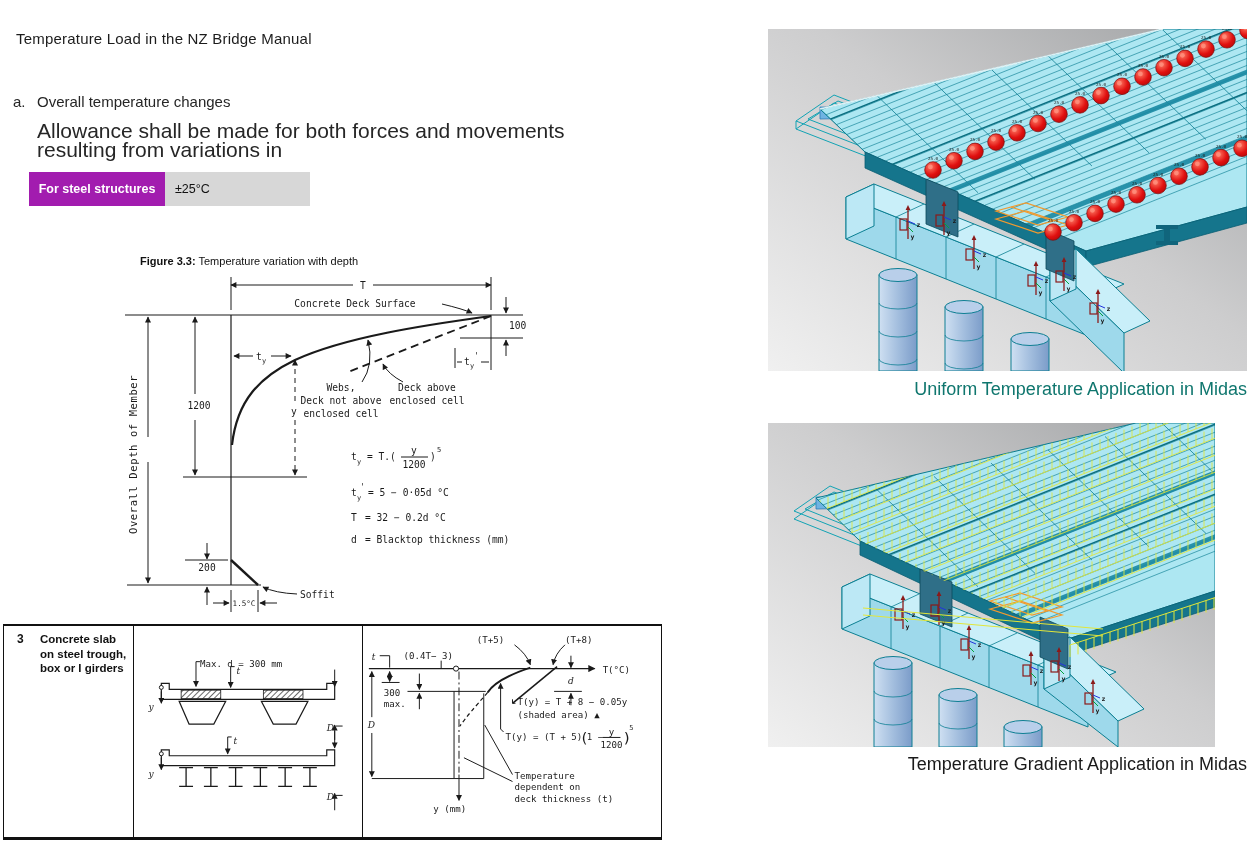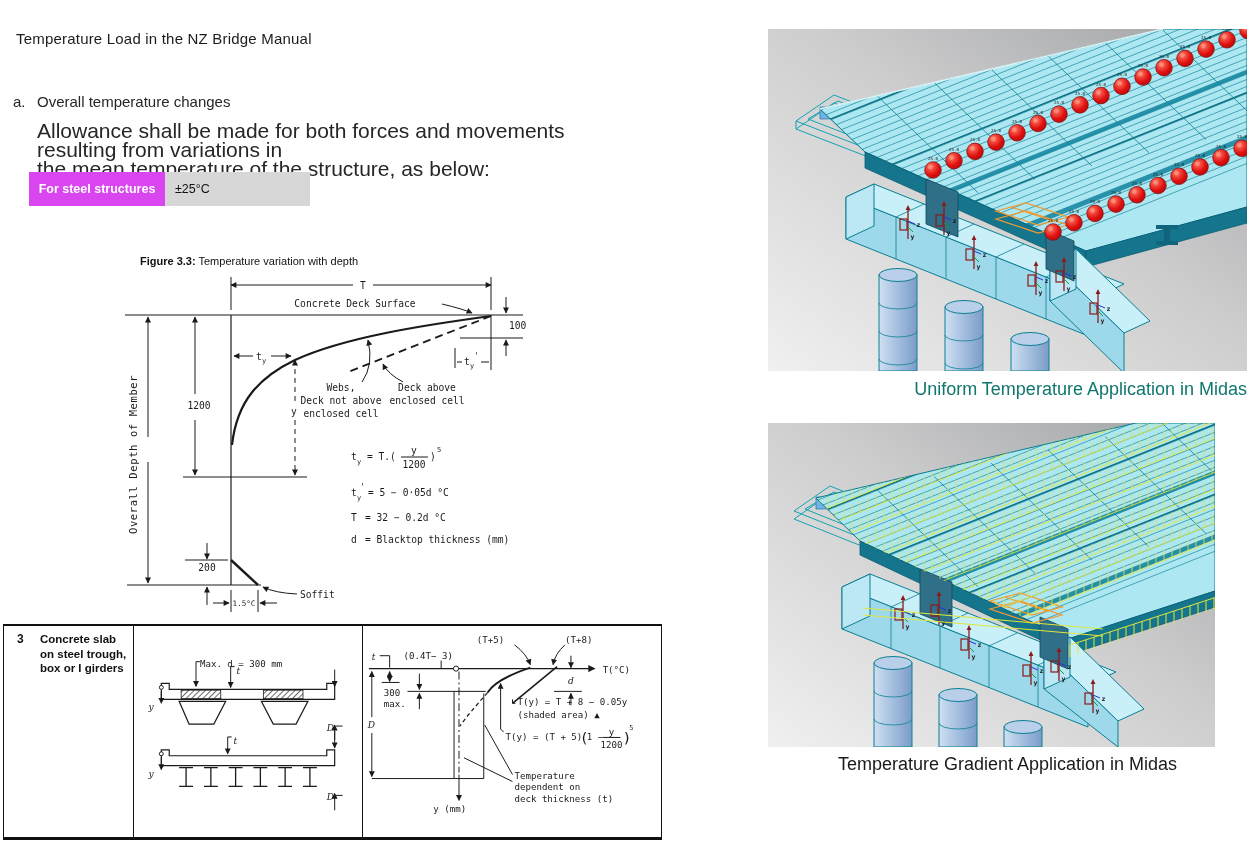--- a/index.html
+++ b/index.html
@@ -6,38 +6,38 @@
   body{width:1247px;height:848px;position:relative;background:#ffffff;
        font-family:"Liberation Sans",sans-serif;color:#262626;overflow:hidden;}
   .abs{position:absolute;}
   
   .doc-title{left:16px;top:30px;font-size:15px;font-weight:500;color:#1c1c1c;letter-spacing:.2px;}
   .sec-marker{left:13px;top:93px;font-size:15px;}
   .sec-head{left:37px;top:93px;font-size:15px;}
   .para{left:37px;top:121px;font-size:21px;line-height:19px;width:600px;}
   .tbl{left:29px;top:172px;width:281px;font-size:12.5px;}
   .tbl-row{display:flex;margin-bottom:2px;}
-  .tbl-lab{width:140px;background:#d946ef;color:#ffffff;font-weight:bold;
+  .tbl-lab{width:140px;background:#a21caf;color:#ffffff;font-weight:bold;
            height:34px;display:flex;align-items:center;justify-content:center;}
   .tbl-val{width:139px;background:#d7d7d7;color:#111;font-weight:normal;height:34px;
            display:flex;align-items:center;padding-left:10px;}
   .figcap{left:116px;top:255px;font-size:11px;color:#111;}
   .figcap b{font-weight:bold;margin-left:24px;}
   
   .btable{left:3px;top:624px;width:657px;height:211px;border-top:2px solid #111;
           border-bottom:3px solid #111;border-left:1px solid #111;border-right:1.5px solid #111;
           display:flex;}
   .bcell1{width:129px;border-right:1.5px solid #111;position:relative;}
   .bcell2{width:228px;border-right:1.5px solid #111;position:relative;}
   .bcell3{width:297px;position:relative;}
   .rownum{position:absolute;left:13px;top:6px;font-size:12px;font-weight:bold;color:#111;}
   .rowdesc{position:absolute;left:36px;top:6px;font-size:11.5px;font-weight:bold;color:#111;line-height:14.5px;}
   
   .cap1{left:768px;top:379px;width:479px;text-align:right;font-size:18px;color:#0f766e;}
-  .cap2{left:768px;top:754px;width:479px;text-align:center;font-size:18px;color:#1a1a1a;}
+  .cap2{left:768px;top:754px;width:479px;text-align:right;font-size:18px;color:#1a1a1a;}
   svg{display:block;}
   svg text{font-family:"DejaVu Sans Mono",monospace;fill:#1a1a1a;}
   .sf{font-size:9.6px;}
   .sf2{font-size:9.2px;}
   .it{font-style:italic;font-family:"DejaVu Serif",serif;}
   .ln{stroke:#1a1a1a;stroke-width:1.2;fill:none;}
   .tn{stroke:#1a1a1a;stroke-width:1;fill:none;}
 </style>
 </head>
 <body>
@@ -74,21 +74,20 @@
       <text x="2.5" y="14" style="font-size:6.5px;font-weight:bold" fill="#00a33c">y</text>
     </g>
   </defs>
 </svg>
 
 <div class="abs doc-title">Temperature Load in the NZ Bridge Manual</div>
 <div class="abs sec-marker">a.</div>
 <div class="abs sec-head">Overall temperature changes</div>
 <div class="abs para">
   <div>Allowance shall be made for both forces and movements resulting from variations in</div>
-  <div>the mean temperature of the structure, as below:</div>
 </div>
 
 <div class="abs tbl">
   <div class="tbl-row">
     <div class="tbl-lab">For steel structures</div>
     <div class="tbl-val">±25°C</div>
   </div>
 </div>
 
 <div class="abs figcap"><b>Figure 3.3:</b><span> Temperature variation with depth</span></div>

